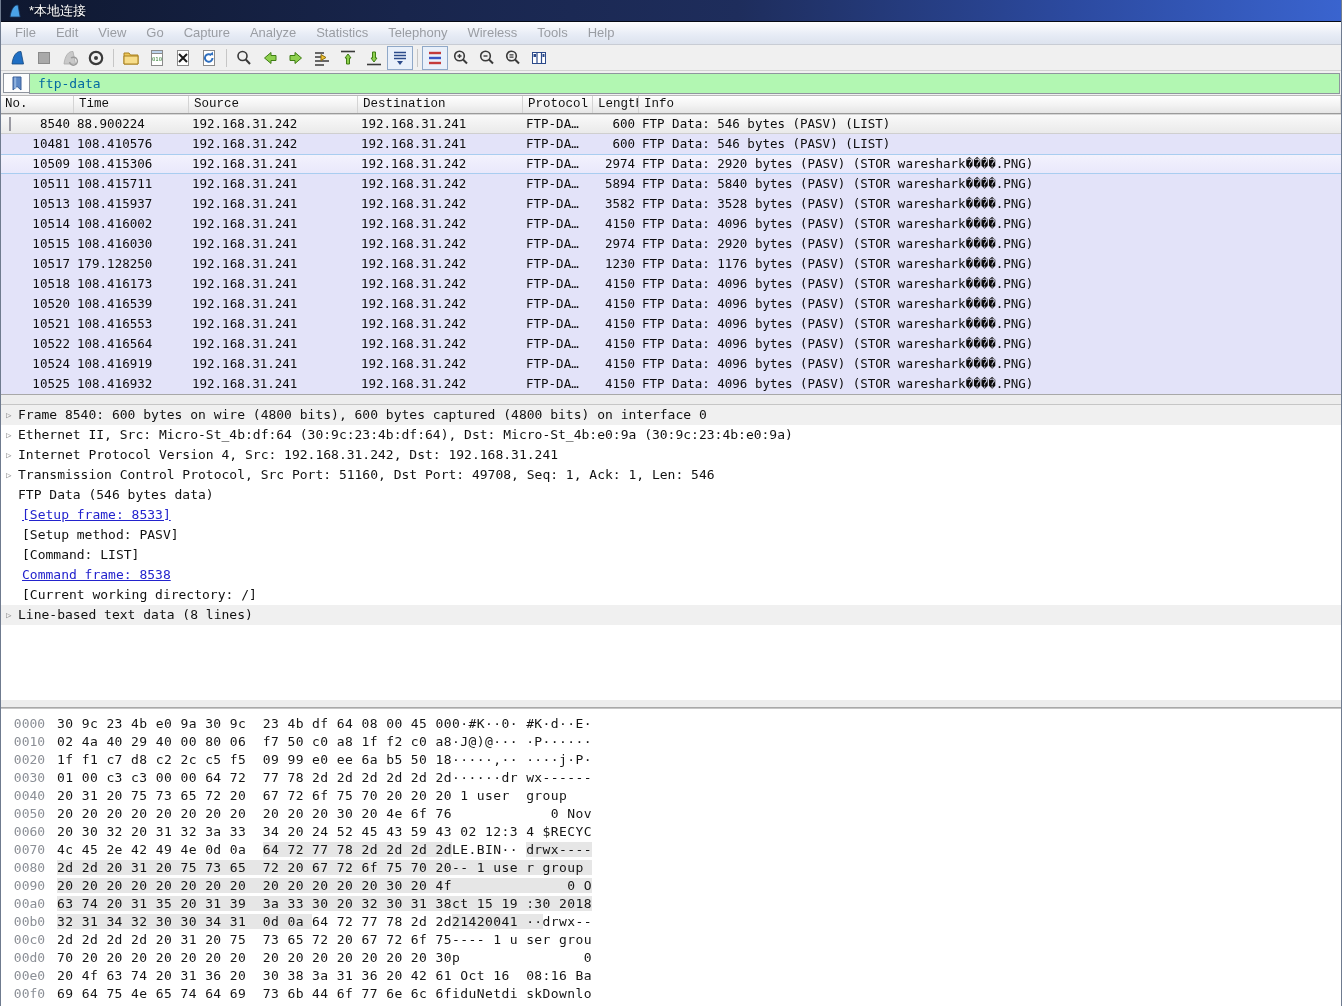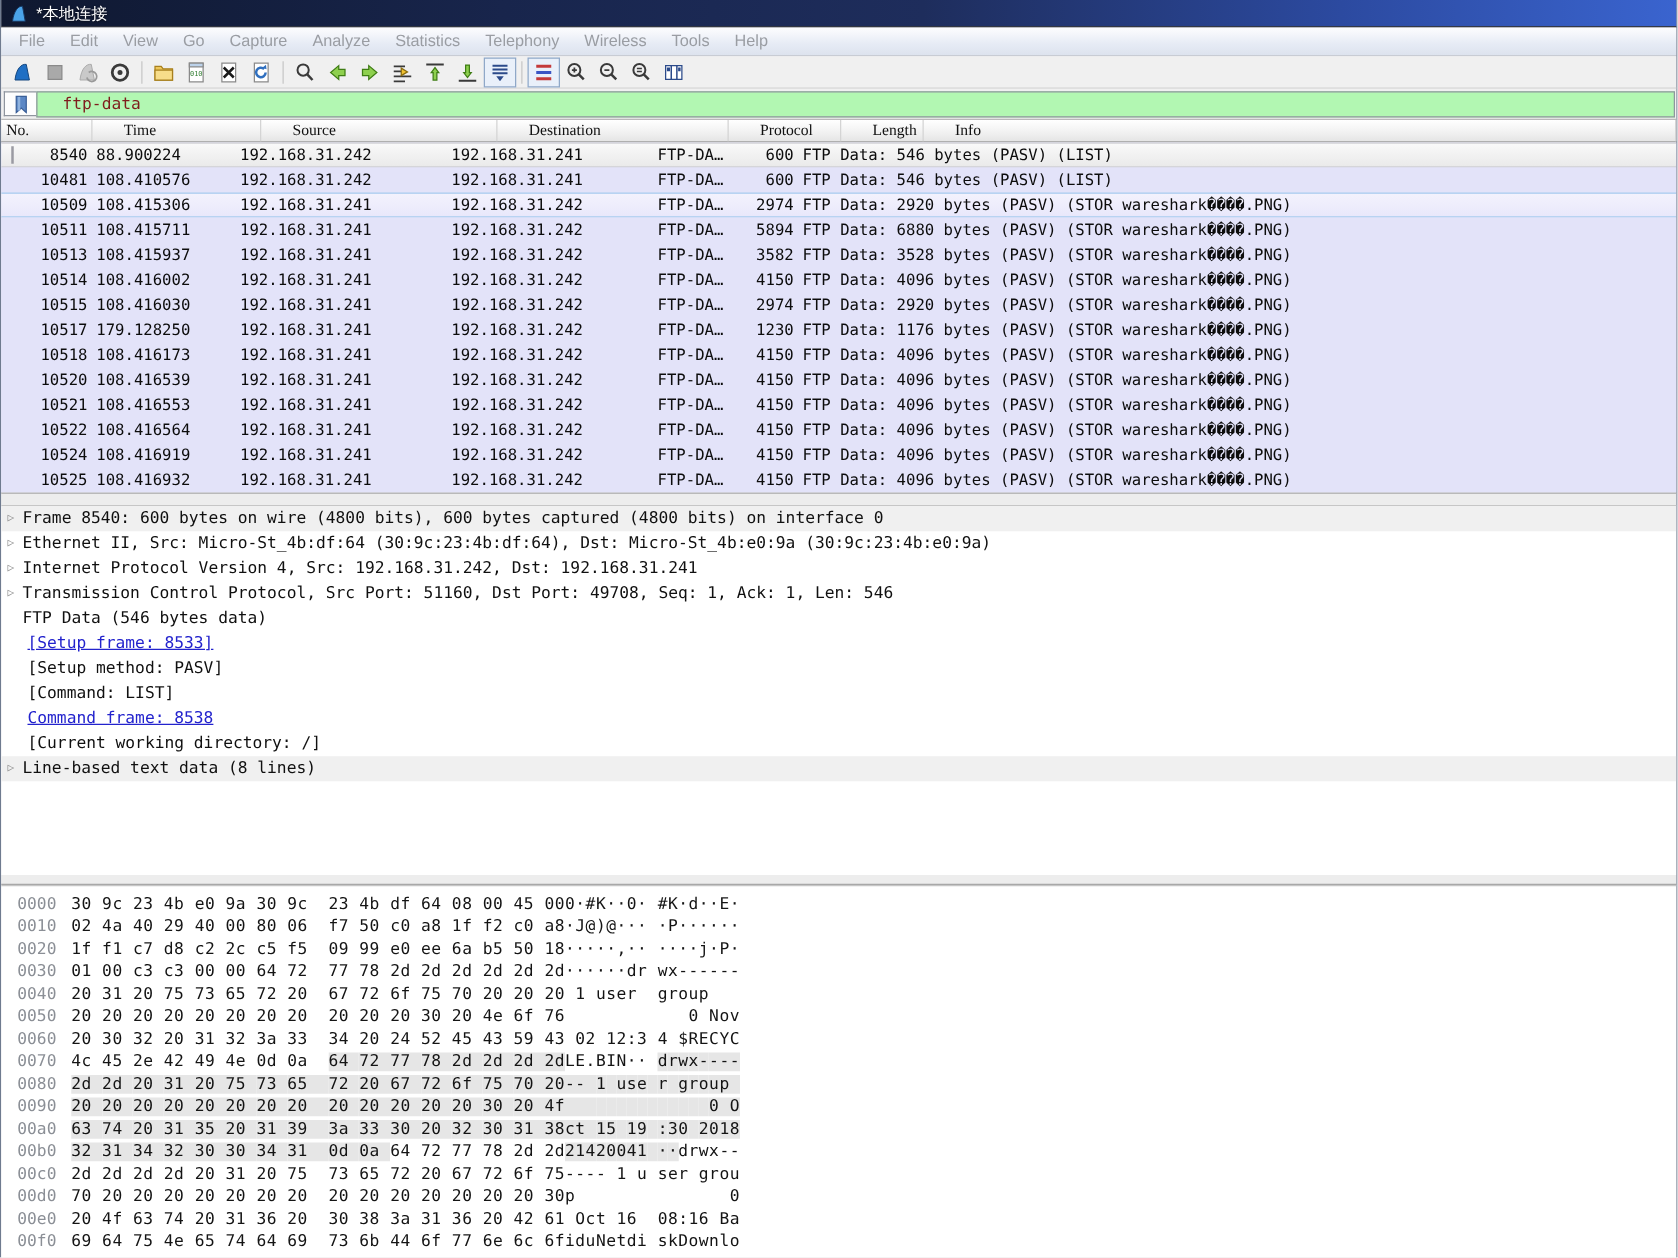--- a/index.html
+++ b/index.html
@@ -29,28 +29,28 @@
   .tbtn.toggled { border:1px solid #8fa8c8; background:#e9f0fa; }
   .tbtn svg { width:18px; height:18px; }
   .tsep { width:1px; height:18px; background:#c6c6c6; margin:0 4px; }
 
   
   .filterbar { height:25px; flex:0 0 25px; background:#f0f0f0; display:flex;
     align-items:center; padding:2px 1px 2px 2px; border-bottom:1px solid #b9b9b9; }
   .bookmark-btn { width:26px; height:20px; background:#fdfdfd; border:1px solid #8f959e;
     border-right:none; display:flex; align-items:center; justify-content:center; }
   .filter-input { flex:1; height:21px; border:1px solid #8f959e; background:#b2f7b2;
-    font-family:"DejaVu Sans Mono", monospace; font-size:13px; padding-left:20px; color:#7f1d1d; }
+    font-family:"DejaVu Sans Mono", monospace; font-size:13px; padding-left:8px; color:#0369a1; }
 
   
   .pktheader { height:18px; flex:0 0 18px; display:grid;
     grid-template-columns:73px 115px 169px 165px 70px 46px 1fr;
     background:linear-gradient(#ffffff,#f2f2f2 55%,#e5e5e5);
-    border-bottom:1px solid #9a9a9a; font-family:Liberation Serif, serif;
-    font-size:12.5px; line-height:17px; color:#111;gap:20px; }
+    border-bottom:1px solid #9a9a9a; font-family:Liberation Mono, monospace;
+    font-size:12.5px; line-height:17px; color:#111; }
   .hcell { border-right:1px solid #d4d4d4; padding-left:5px; overflow:hidden; white-space:nowrap; }
   .hcell:first-child { padding-left:4px; }
   .pktlist { height:280px; flex:0 0 280px; overflow:hidden; background:#e3e3f9;
     font-family:"DejaVu Sans Mono", monospace; font-size:12.5px; }
   .pktrow { display:grid; grid-template-columns:73px 115px 169px 165px 70px 46px 1fr;
     height:20px; line-height:20px; color:#0c0c0c; background:#e3e3f9; position:relative; }
   .pktrow span { overflow:hidden; white-space:nowrap; }
   .c-no { text-align:right; padding-right:4px; }
   .c-time,.c-src,.c-dst,.c-proto,.c-info { padding-left:3px; }
   .c-len { text-align:right; padding-right:4px; }
@@ -326,21 +326,21 @@
         <span class="c-len">2974</span>
         <span class="c-info">FTP Data: 2920 bytes (PASV) (STOR wareshark����.PNG)</span>
       </div>
       <div class="pktrow">
         <span class="c-no">10511</span>
         <span class="c-time">108.415711</span>
         <span class="c-src">192.168.31.241</span>
         <span class="c-dst">192.168.31.242</span>
         <span class="c-proto">FTP-DA…</span>
         <span class="c-len">5894</span>
-        <span class="c-info">FTP Data: 6880 bytes (PASV) (STOR wareshark����.PNG)</span>
+        <span class="c-info">FTP Data: 5840 bytes (PASV) (STOR wareshark����.PNG)</span>
       </div>
       <div class="pktrow">
         <span class="c-no">10513</span>
         <span class="c-time">108.415937</span>
         <span class="c-src">192.168.31.241</span>
         <span class="c-dst">192.168.31.242</span>
         <span class="c-proto">FTP-DA…</span>
         <span class="c-len">3582</span>
         <span class="c-info">FTP Data: 3528 bytes (PASV) (STOR wareshark����.PNG)</span>
       </div>

